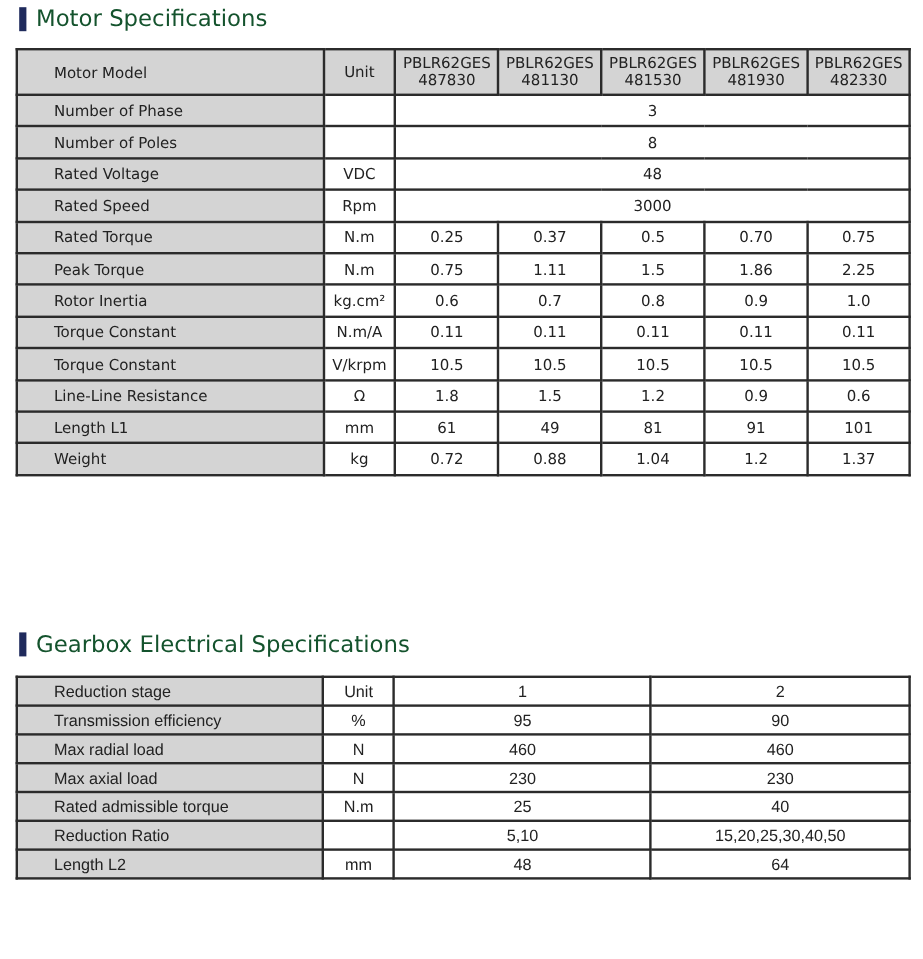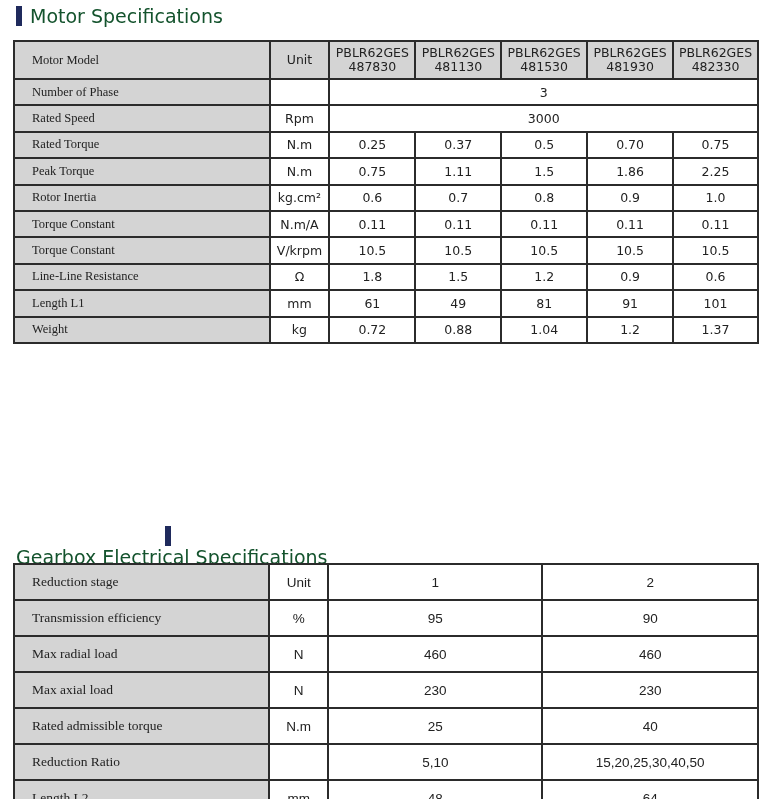--- a/index.html
+++ b/index.html
@@ -1,29 +1,29 @@
 <!DOCTYPE html>
 <html><head>
 <meta charset="utf-8">
 <style>
   html, body { margin:0; padding:0; background:#ffffff; }
   body { width:769px; height:799px; position:relative; font-family:"Liberation Sans", sans-serif; color:#1a1a1a; overflow:hidden; }
   .section-title { position:absolute; left:16px; display:flex; align-items:center; font-family:"DejaVu Sans", sans-serif; font-size:19px; color:#14532d; }
   .section-title .bar { width:6px; height:20px; background:#1f2a5c; margin-right:8px; }
   #t1 { top:5px; }
-  #t2 { top:526px;flex-direction:column; }
+  #t2 { top:526px; }
   table { position:absolute; border-collapse:collapse; font-family:"DejaVu Sans", sans-serif; font-size:12.5px; }
   td { border:2px solid #2b2b2b; padding:0; text-align:center; vertical-align:middle; color:#222; }
-  td.lbl { background:#d4d4d4; text-align:left; padding-left:17px;font-family:Liberation Serif, serif; }
+  td.lbl { background:#d4d4d4; text-align:left; padding-left:30px; }
   td.hdr { background:#d4d4d4; line-height:14px; }
   #motor { left:13px; top:40px; width:746px; }
   #motor tr { height:26.4px; }
   #motor tr.head { height:38px; }
   #gear { left:13px; top:563px; width:746px; font-family:"Liberation Sans", sans-serif; font-size:13.5px; }
-  #gear tr { height:36px; }
+  #gear tr { height:24px; }
 </style>
 </head>
 <body>
 
 <div class="section-title" id="t1">
   <span class="bar"></span>
   <span>Motor Specifications</span>
 </div>
 
 <table id="motor">
@@ -60,20 +60,30 @@
           <div>PBLR62GES</div>
           <div>482330</div>
         </td>
       </tr>
       <tr>
         <td class="lbl">Number of Phase</td>
         <td></td>
         <td colspan="5">3</td>
       </tr>
       <tr>
+        <td class="lbl">Number of Poles</td>
+        <td></td>
+        <td colspan="5">8</td>
+      </tr>
+      <tr>
+        <td class="lbl">Rated Voltage</td>
+        <td>VDC</td>
+        <td colspan="5">48</td>
+      </tr>
+      <tr>
         <td class="lbl">Rated Speed</td>
         <td>Rpm</td>
         <td colspan="5">3000</td>
       </tr>
       <tr>
         <td class="lbl">Rated Torque</td>
         <td>N.m</td>
         <td>0.25</td>
         <td>0.37</td>
         <td>0.5</td>

